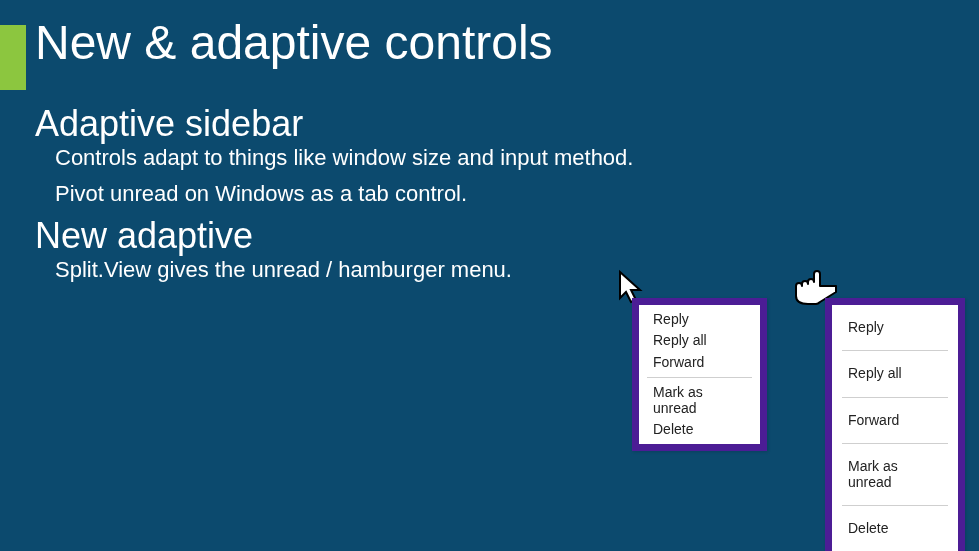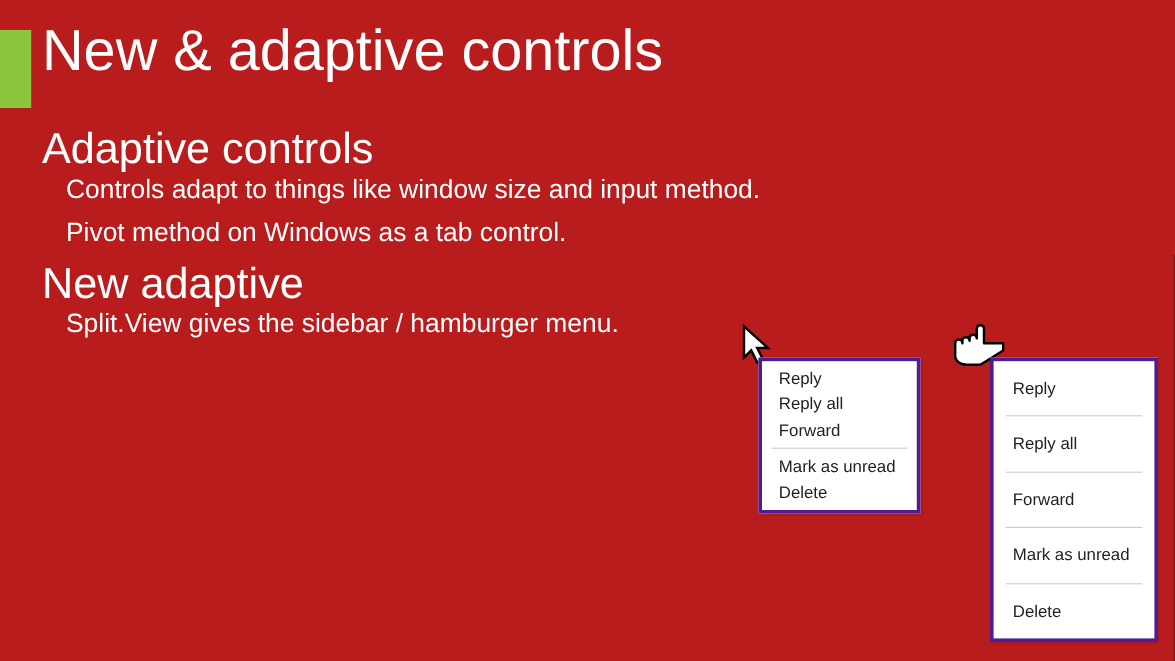--- a/index.html
+++ b/index.html
@@ -8,21 +8,21 @@
     width: 979px;
     height: 551px;
     overflow: hidden;
     font-family: "Segoe UI", "Segoe UI Light", Arial, sans-serif;
     background: #000;
   }
   .slide {
     position: relative;
     width: 979px;
     height: 551px;
-    background: #b91c1c;
+    background: #0c4a6e;
     box-sizing: border-box;
   }
   .accent {
     position: absolute;
     left: 0;
     top: 25px;
     width: 26px;
     height: 65px;
     background: #8cc63f;
   }
@@ -69,21 +69,21 @@
     top: -18px;
   }
   .cursor-hand {
     position: absolute;
     left: 176px;
     top: -18px;
   }
   .menu {
     position: absolute;
     background: #fff;
-    border: 3px solid #4c1d95;
+    border: 7px solid #4c1d95;
     box-shadow: 1px 1px 3px rgba(0,0,0,0.15);
     color: #222;
     font-size: 14px;
     line-height: 1.1;
     box-sizing: border-box;
   }
   .menu-mouse {
     left: 22px;
     top: 12px;
     width: 135px;
@@ -115,29 +115,29 @@
 </head>
 <body>
 <div class="slide">
 
   <div class="accent"></div>
 
   <div class="title">New &amp; adaptive controls</div>
 
   <div class="content">
     <div class="section">
-      <div class="section-heading">Adaptive controls</div>
+      <div class="section-heading">Adaptive sidebar</div>
       <div class="section-body">Controls adapt to things like window size and input method.</div>
     </div>
     <div class="section">
-      <div class="section-body">Pivot method on Windows as a tab control.</div>
+      <div class="section-body">Pivot unread on Windows as a tab control.</div>
     </div>
     <div class="section">
       <div class="section-heading">New adaptive</div>
-      <div class="section-body">Split.View gives the sidebar / hamburger menu.</div>
+      <div class="section-body">Split.View gives the unread / hamburger menu.</div>
     </div>
   </div>
 
   <div class="menus">
 
     <div class="cursor-mouse">
       <svg width="42" height="42" viewBox="0 0 42 42">
         <polygon points="10,4 10,30 16,24 21,34 26,32 21,22 30,22" fill="#ffffff" stroke="#000000" stroke-width="2" stroke-linejoin="miter"></polygon>
       </svg>
     </div>

